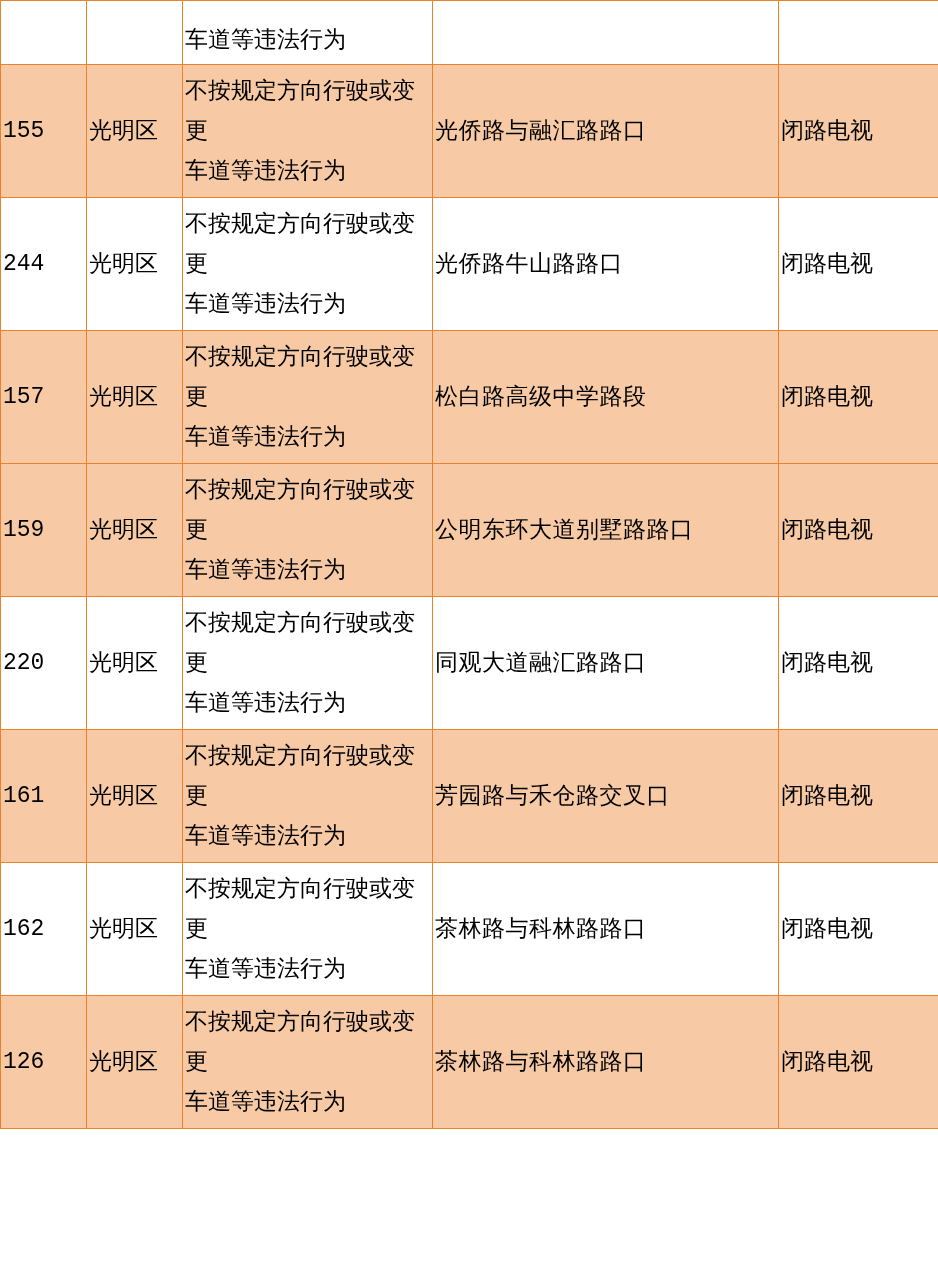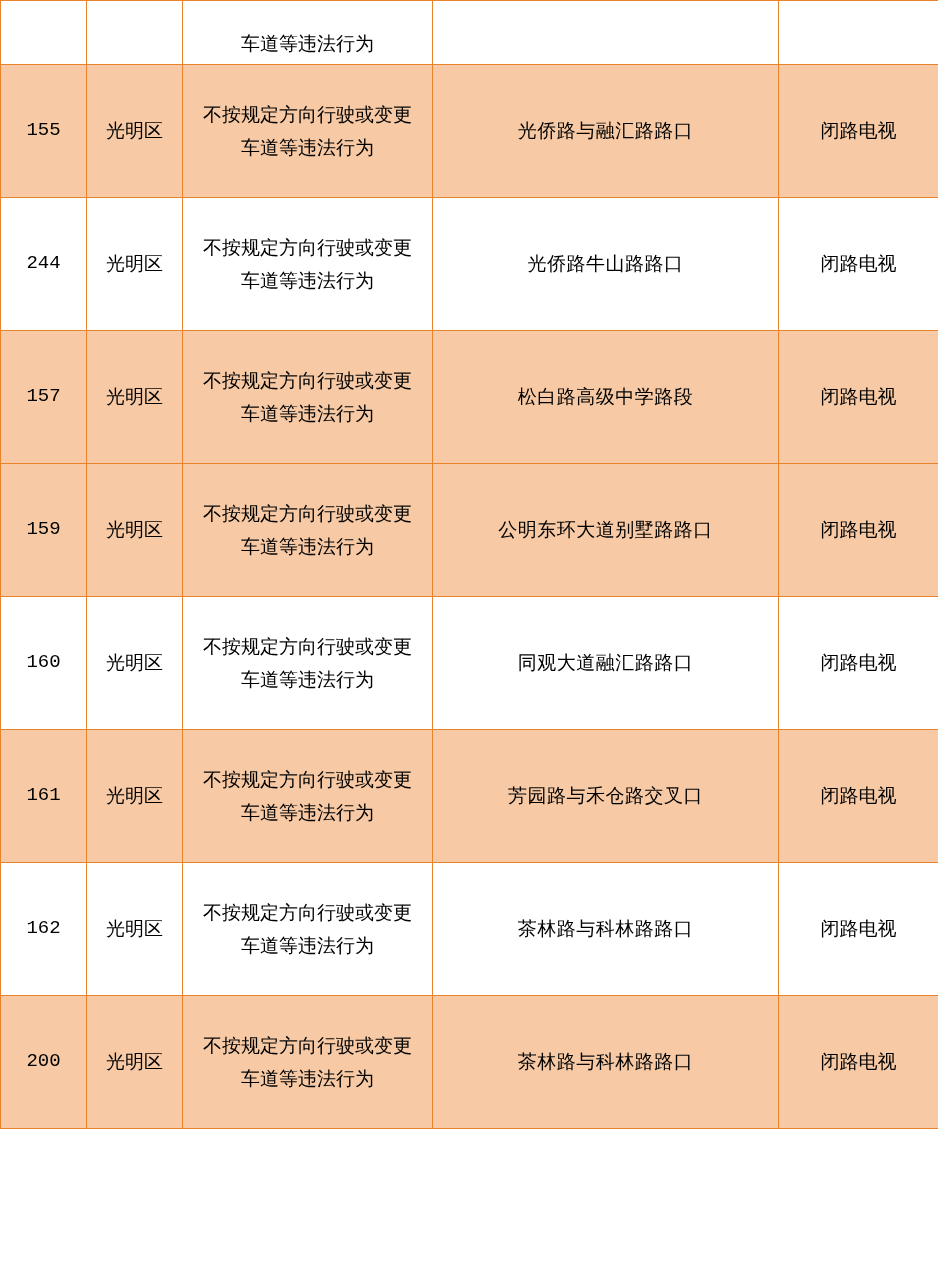--- a/index.html
+++ b/index.html
@@ -19,23 +19,22 @@
     overflow: hidden;
     box-sizing: border-box;
   }
   table.violation-table {
     border-collapse: collapse;
     width: 938px;
     table-layout: fixed;
   }
   table.violation-table td {
     border: 1px solid #e8822b;
-    text-align: center;
     vertical-align: middle;
-    font-size: 19px;
+    font-size: 23px;
     line-height: 1.75;
     padding: 4px 2px;
     box-sizing: border-box;
   }
   col.c-index { width: 86px; }
   col.c-district { width: 96px; }
   col.c-violation { width: 250px; }
   col.c-location { width: 346px; }
   col.c-device { width: 160px; }
 
@@ -125,21 +124,21 @@
           <td class="cell-index">159</td>
           <td class="cell-district">光明区</td>
           <td class="cell-violation">
             <span class="vio-line">不按规定方向行驶或变更</span>
             <span class="vio-line">车道等违法行为</span>
           </td>
           <td class="cell-location">公明东环大道别墅路路口</td>
           <td class="cell-device">闭路电视</td>
         </tr>
         <tr class="row-even row-full">
-          <td class="cell-index">160</td>
+          <td class="cell-index">220</td>
           <td class="cell-district">光明区</td>
           <td class="cell-violation">
             <span class="vio-line">不按规定方向行驶或变更</span>
             <span class="vio-line">车道等违法行为</span>
           </td>
           <td class="cell-location">同观大道融汇路路口</td>
           <td class="cell-device">闭路电视</td>
         </tr>
         <tr class="row-odd row-full">
           <td class="cell-index">161</td>
@@ -155,21 +154,21 @@
           <td class="cell-index">162</td>
           <td class="cell-district">光明区</td>
           <td class="cell-violation">
             <span class="vio-line">不按规定方向行驶或变更</span>
             <span class="vio-line">车道等违法行为</span>
           </td>
           <td class="cell-location">茶林路与科林路路口</td>
           <td class="cell-device">闭路电视</td>
         </tr>
         <tr class="row-odd row-full">
-          <td class="cell-index">200</td>
+          <td class="cell-index">126</td>
           <td class="cell-district">光明区</td>
           <td class="cell-violation">
             <span class="vio-line">不按规定方向行驶或变更</span>
             <span class="vio-line">车道等违法行为</span>
           </td>
           <td class="cell-location">茶林路与科林路路口</td>
           <td class="cell-device">闭路电视</td>
         </tr>
       </tbody>
   </table>

